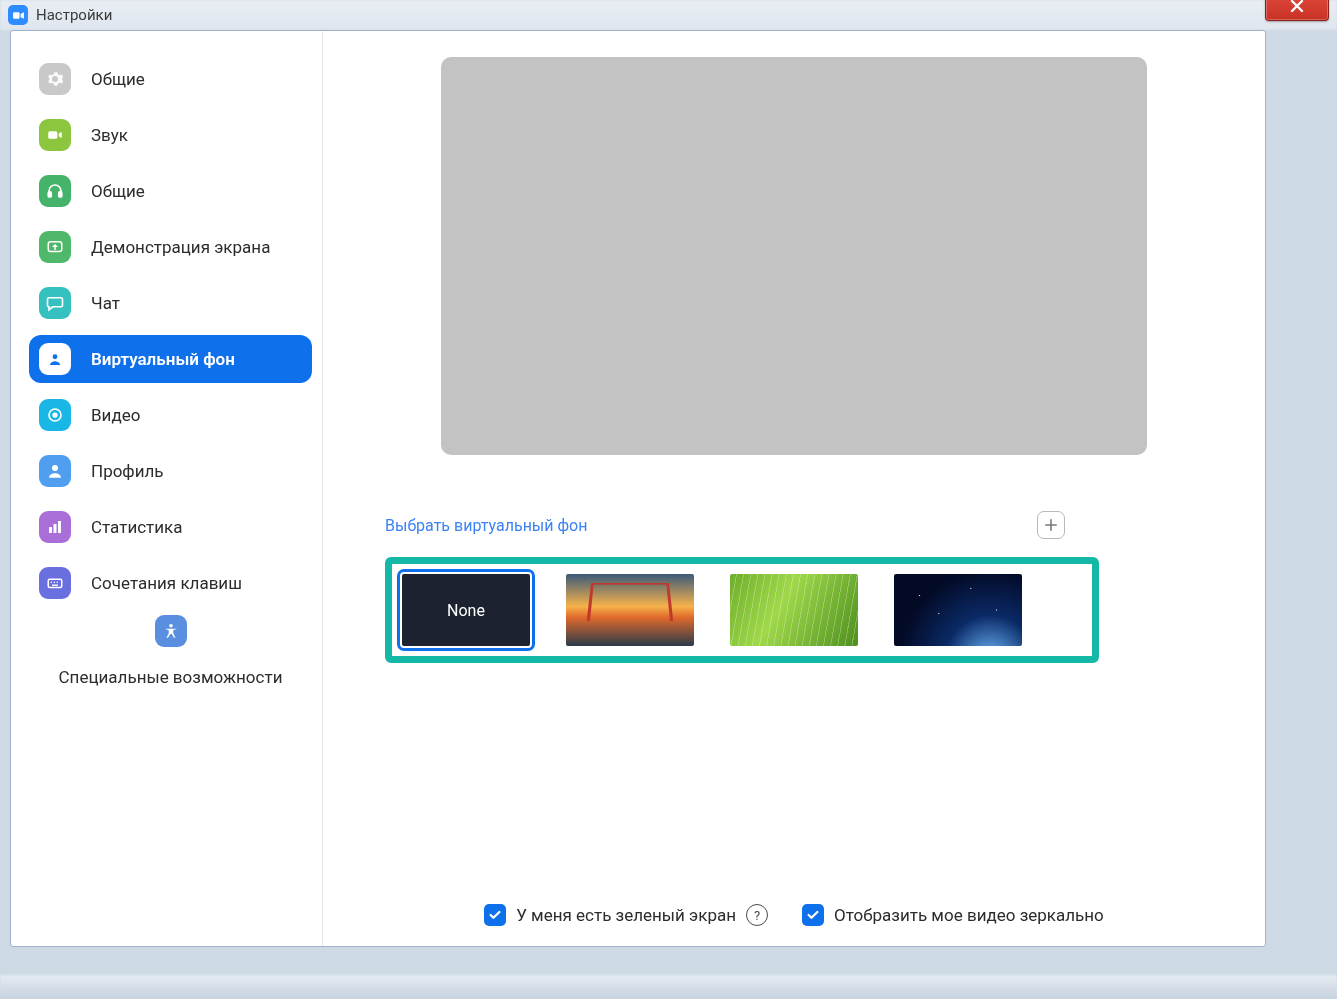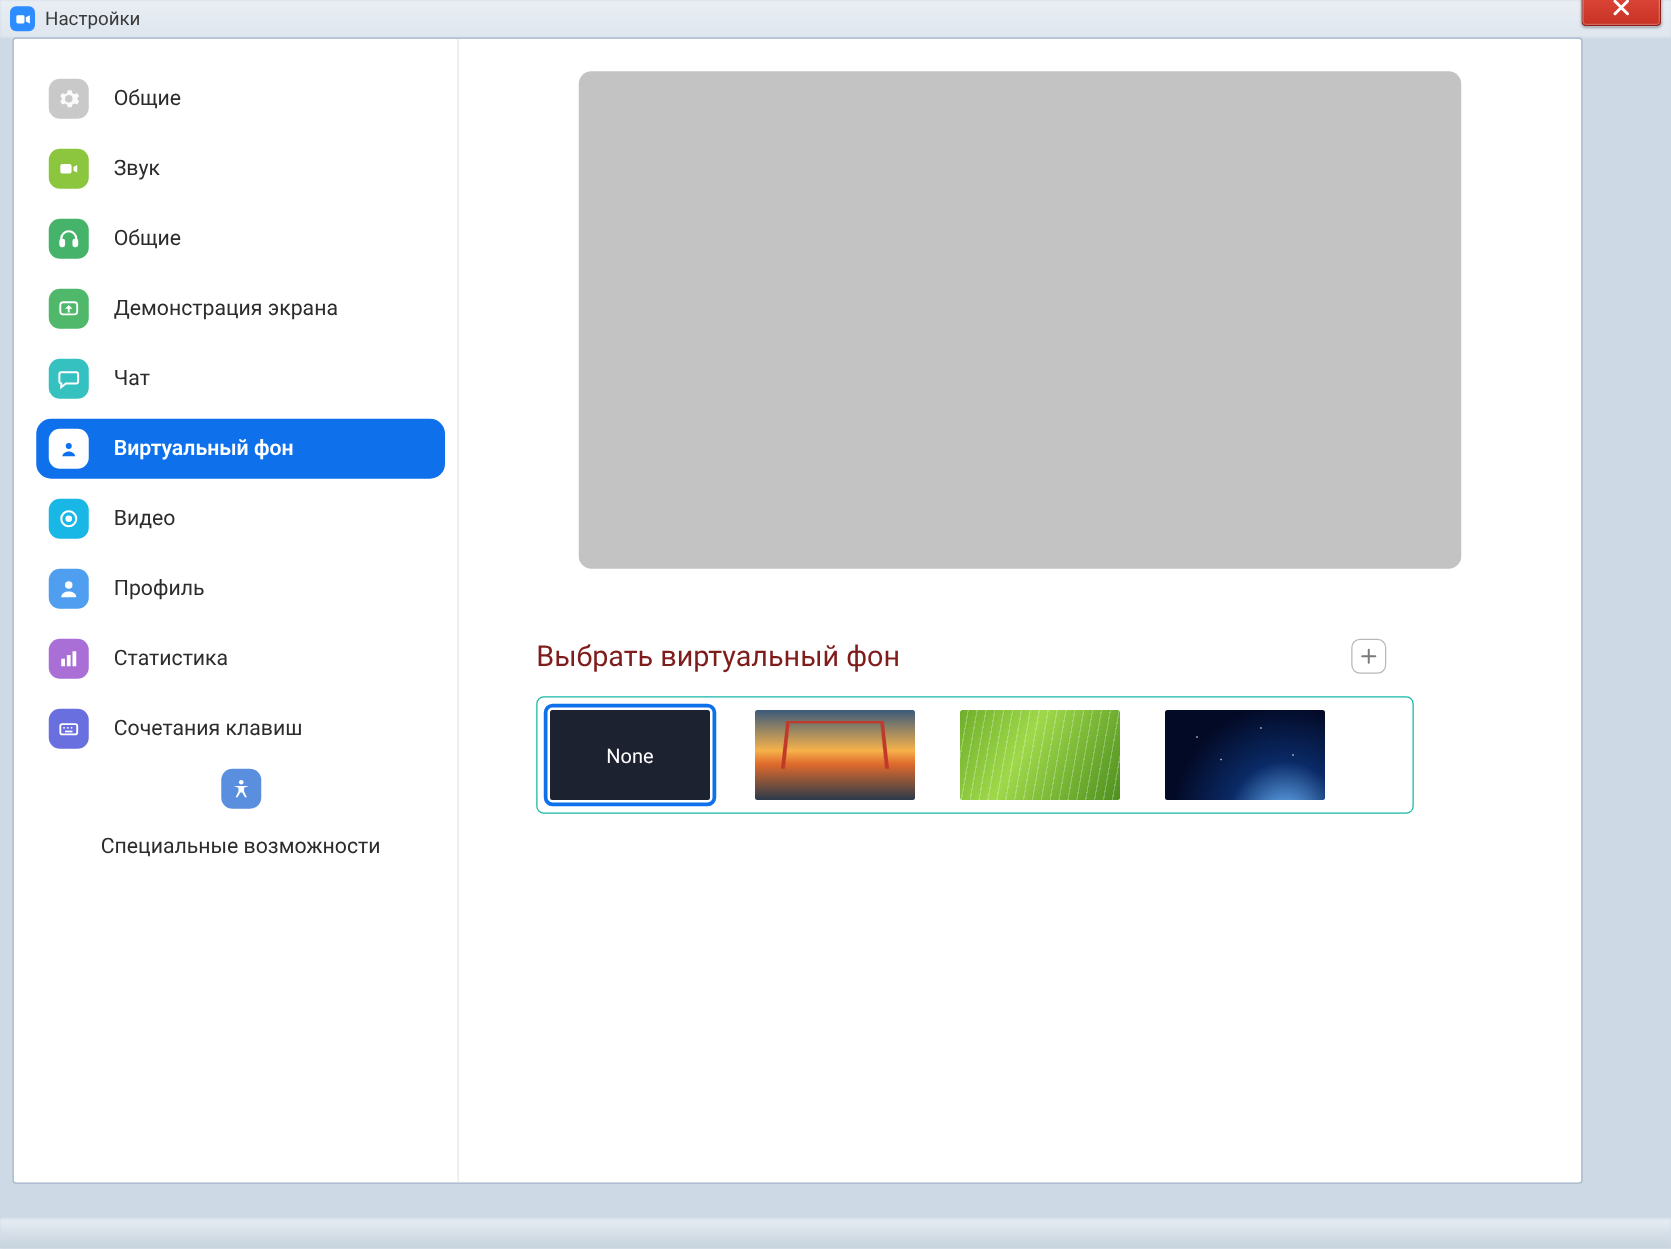--- a/index.html
+++ b/index.html
@@ -42,21 +42,21 @@
     box-shadow:inset 0 0 0 1px rgba(255,255,255,.25),0 1px 2px rgba(0,0,0,.3);
   }
   .close-btn svg{width:16px;height:16px;}
   
   .window{
     position:absolute;left:10px;top:30px;width:1254px;height:915px;
     background:#ffffff;border:1px solid #9fb3c8;border-radius:3px;
     display:flex;overflow:hidden;
   }
   .sidebar{
-    width:356px;flex:none;border-right:1px solid #e8e8e8;
+    width:312px;flex:none;border-right:1px solid #e8e8e8;
     padding:24px 10px 0 18px;
     box-sizing:border-box;
   }
   .nav-item{
     display:flex;align-items:center;gap:20px;
     height:48px;padding:0 10px;margin-bottom:8px;
     border-radius:12px;cursor:pointer;
     color:#2c2c2c;font-size:17px;
   }
   .nav-item.multi{height:58px;flex-direction:column;}
@@ -71,30 +71,30 @@
     flex:1;position:relative;padding:26px 48px 26px 48px;box-sizing:border-box;
     display:flex;flex-direction:column;
   }
   .preview{
     width:706px;height:398px;align-self:center;
     background:#c3c3c3;border-radius:10px;margin-bottom:56px;
   }
   .section-head{
     display:flex;align-items:center;justify-content:space-between;
     width:680px;margin:0 0 18px 14px;
-    color:#7f1d1d;font-size:23px;
+    color:#3b82f6;font-size:16px;
   }
   .add-btn{
     width:26px;height:26px;border:1.5px solid #b8b8b8;border-radius:7px;
     display:flex;align-items:center;justify-content:center;cursor:pointer;
     color:#7a7a7a;
   }
   .thumbs{
     width:680px;margin-left:14px;
-    border:1px solid #14b8a6;border-radius:6px;
+    border:7px solid #14b8a6;border-radius:6px;
     padding:10px;display:flex;gap:36px;
   }
   .thumb{
     width:128px;height:72px;border-radius:2px;cursor:pointer;
     background:#888;position:relative;overflow:hidden;
   }
   .thumb.selected{outline:3px solid #0E71EB;outline-offset:2px;}
   .thumb.none{
     background:#1d2230;color:#fff;display:flex;align-items:center;justify-content:center;
     font-size:16px;
@@ -283,15 +283,34 @@
 
     <div class="thumbs">
       <div class="thumb none selected">
         <span>None</span>
       </div>
       <div class="thumb bridge"></div>
       <div class="thumb grass"></div>
       <div class="thumb space"></div>
     </div>
 
+    <div class="footer">
+      <div class="check-row">
+        <div class="checkbox">
+          <svg viewBox="0 0 16 16">
+              <path d="M3 8l3.2 3.2L13 4.5" stroke="#fff" stroke-width="2.6" fill="none" stroke-linecap="round" stroke-linejoin="round"></path>
+            </svg>
+        </div>
+        <span>У меня есть зеленый экран</span>
+        <span class="help">?</span>
+      </div>
+      <div class="check-row">
+        <div class="checkbox">
+          <svg viewBox="0 0 16 16">
+              <path d="M3 8l3.2 3.2L13 4.5" stroke="#fff" stroke-width="2.6" fill="none" stroke-linecap="round" stroke-linejoin="round"></path>
+            </svg>
+        </div>
+        <span>Отобразить мое видео зеркально</span>
+      </div>
+    </div>
   </div>
 
 </div>
 
 </body></html>

